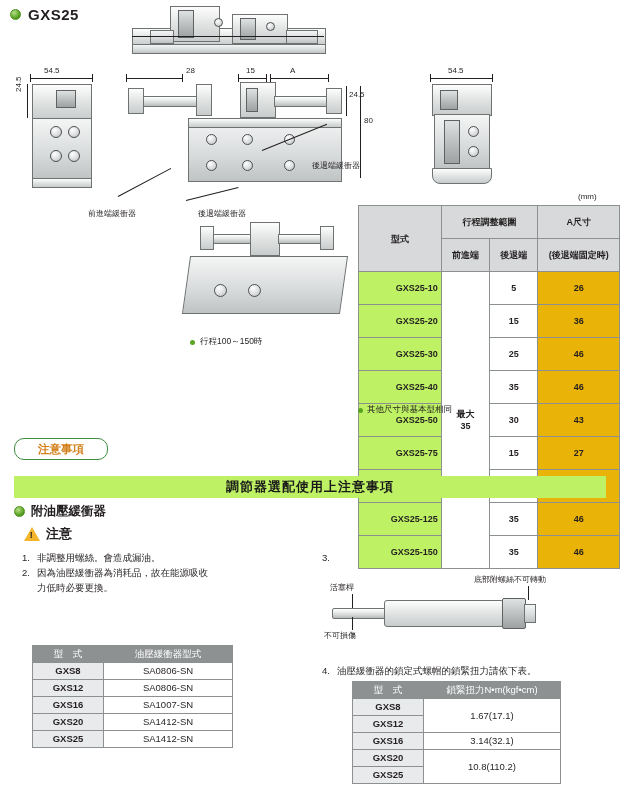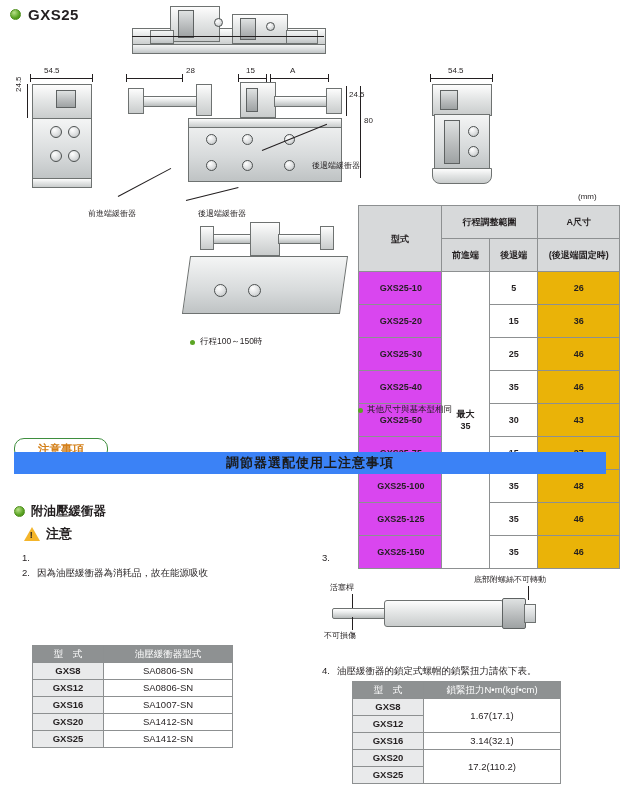--- a/index.html
+++ b/index.html
@@ -31,31 +31,31 @@
   .hline{border-top:1px solid #231f20;height:0;}
   .vline{border-left:1px solid #231f20;width:0;}
   .circ{border:1px solid #4d5151;border-radius:50%;
     background:radial-gradient(circle at 35% 30%,#ffffff 0%,#dcdedf 55%,#b5b9ba 100%);}
   .lbl{font-size:8.5px;}
   
   #spec-table{left:358px;top:205px;border-collapse:collapse;font-size:9px;}
   #spec-table td,#spec-table th{border:1px solid #8d9091;padding:9px 3px;text-align:center;
     height:14px;line-height:12px;font-weight:bold;}
   #spec-table thead th{background:#d7d9da;}
-  #spec-table td.model{background:#d946ef;text-align:center;padding-left:5px;width:88px;}
+  #spec-table td.model{background:#bef264;text-align:right;padding-left:5px;width:88px;}
   #spec-table td.val{width:52px;background:#ffffff;}
   #spec-table td.aval{width:96px;background:#eab308;}
   #mm-label{left:578px;top:192px;font-size:8px;}
   #table-note{left:358px;top:404px;font-size:8.5px;display:flex;align-items:center;gap:4px;}
   .sdot{width:5px;height:5px;border-radius:50%;background:#5ba524;display:inline-block;}
   
   #notice-badge{left:14px;top:438px;width:92px;height:20px;border:1px solid #3e8e3e;border-radius:10px;
     background:#ffffff;display:flex;align-items:center;justify-content:center;}
   #notice-badge span{color:#d4801a;font-weight:bold;font-size:11.5px;}
-  #banner{left:14px;top:452px;width:592px;height:22px;background:#3b82f6;
+  #banner{left:14px;top:476px;width:592px;height:22px;background:#bef264;
     display:flex;align-items:center;justify-content:center;}
   #banner span{font-size:13px;font-weight:bold;color:#1a1a1a;letter-spacing:1px;}
   #sub-head{left:14px;top:503px;display:flex;align-items:center;gap:6px;}
   #sub-head .t{font-size:12.5px;font-weight:bold;}
   #warn-row{left:24px;top:525px;display:flex;align-items:center;gap:6px;}
   .tri{width:0;height:0;border-left:8px solid transparent;border-right:8px solid transparent;
     border-bottom:14px solid #f4b52a;position:relative;}
   .tri::after{content:"!";position:absolute;left:-2.2px;top:3px;font-size:9px;font-weight:bold;color:#231f20;}
   #warn-row .w{font-size:13px;font-weight:bold;color:#231f20;}
   .note{font-size:9.5px;line-height:15px;}
@@ -277,26 +277,28 @@
 
 <div class="abs" id="warn-row">
   <span class="tri"></span>
   <span class="w">注意</span>
 </div>
 
 <div class="abs note" id="note1">
     <div class="noteline">
       <div class="noteidx">1.</div>
       <div>
+        <div>非調整用螺絲。會造成漏油。</div>
       </div>
     </div>
     <div class="noteline">
       <div class="noteidx">2.</div>
       <div>
         <div>因為油壓緩衝器為消耗品，故在能源吸收</div>
+        <div>力低時必要更換。</div>
       </div>
     </div>
   </div>
 <div class="abs note" id="note3">
     <div class="noteline">
       <div class="noteidx">3.</div>
     </div>
   </div>
 
 <div class="abs" id="abs-sketch">
@@ -367,19 +369,19 @@
       </tr>
       <tr>
         <td class="m">GXS12</td>
       </tr>
       <tr>
         <td class="m">GXS16</td>
         <td class="v" rowspan="1">3.14(32.1)</td>
       </tr>
       <tr>
         <td class="m">GXS20</td>
-        <td class="v" rowspan="2">17.2(110.2)</td>
+        <td class="v" rowspan="2">10.8(110.2)</td>
       </tr>
       <tr>
         <td class="m">GXS25</td>
       </tr>
     </tbody>
 </table>
 
 </body></html>

